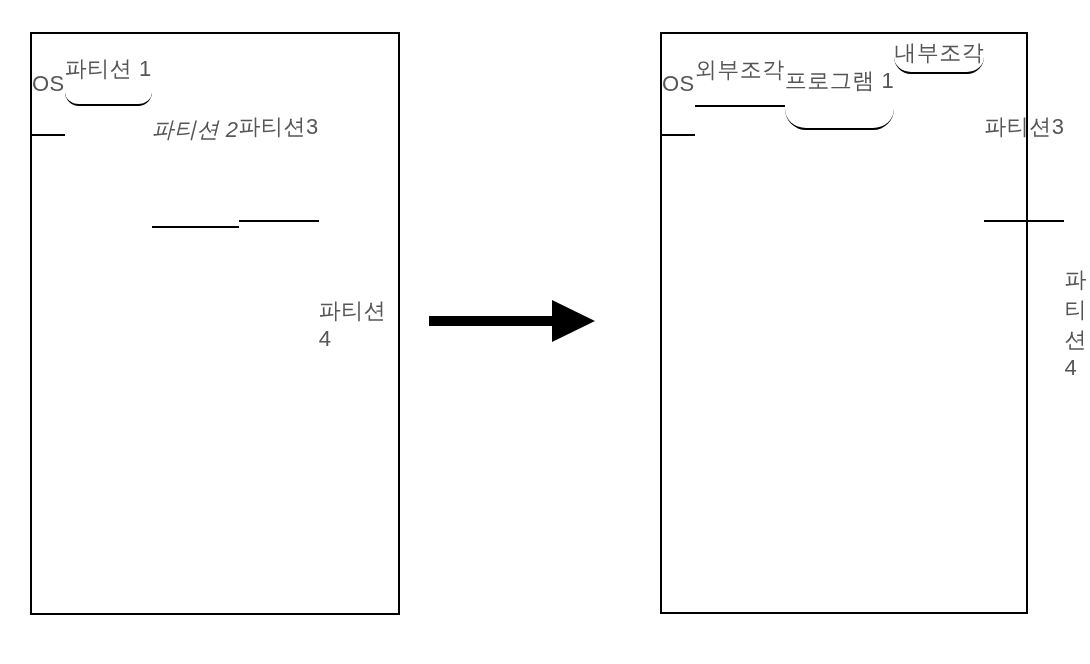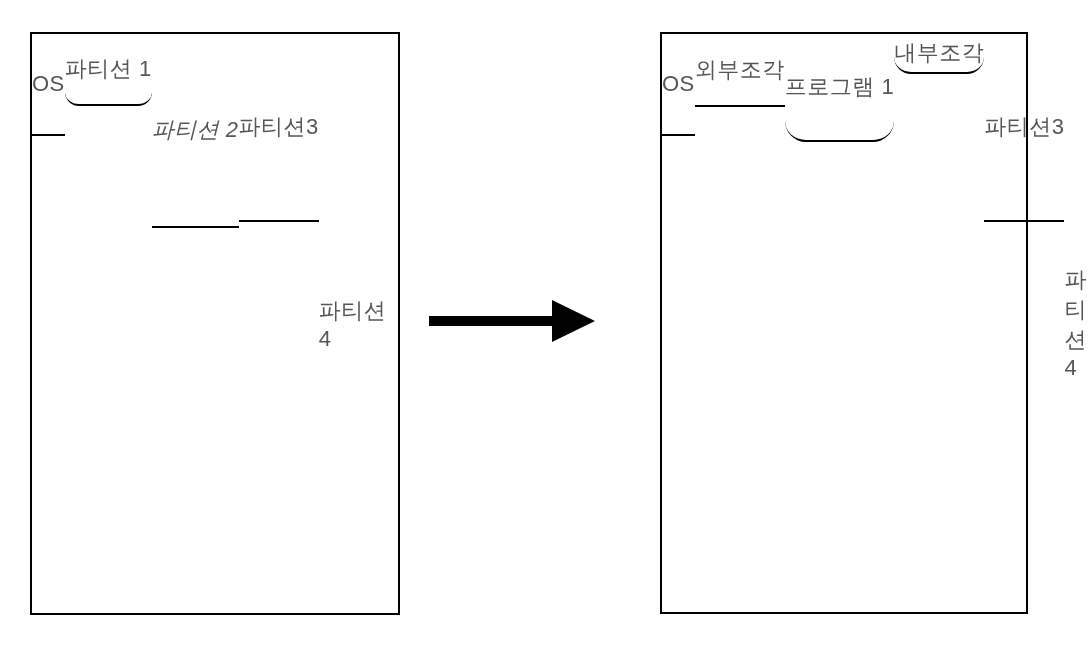--- a/index.html
+++ b/index.html
@@ -51,21 +51,21 @@
     flex: 1 1 auto;
   }
   
   .membox-before .r0 { height: 102px; }
   .membox-before .r1 { height: 72px; border-radius: 14px; }
   .membox-before .r2 { height: 194px; font-style: italic; }
   .membox-before .r3 { height: 188px; }
   
   .membox-after .r0 { height: 102px; }
   .membox-after .r1 { height: 73px; }
-  .membox-after .r2 { height: 108px; border-radius: 21px; }
+  .membox-after .r2 { height: 96px; border-radius: 21px; }
   .membox-after .r3 { height: 40px; border-radius: 17px; }
   .membox-after .r4 { height: 188px; }
   .arrow-svg {
     position: absolute;
     left: 429px;
     top: 300px;
     width: 166px;
     height: 42px;
   }
 </style>

